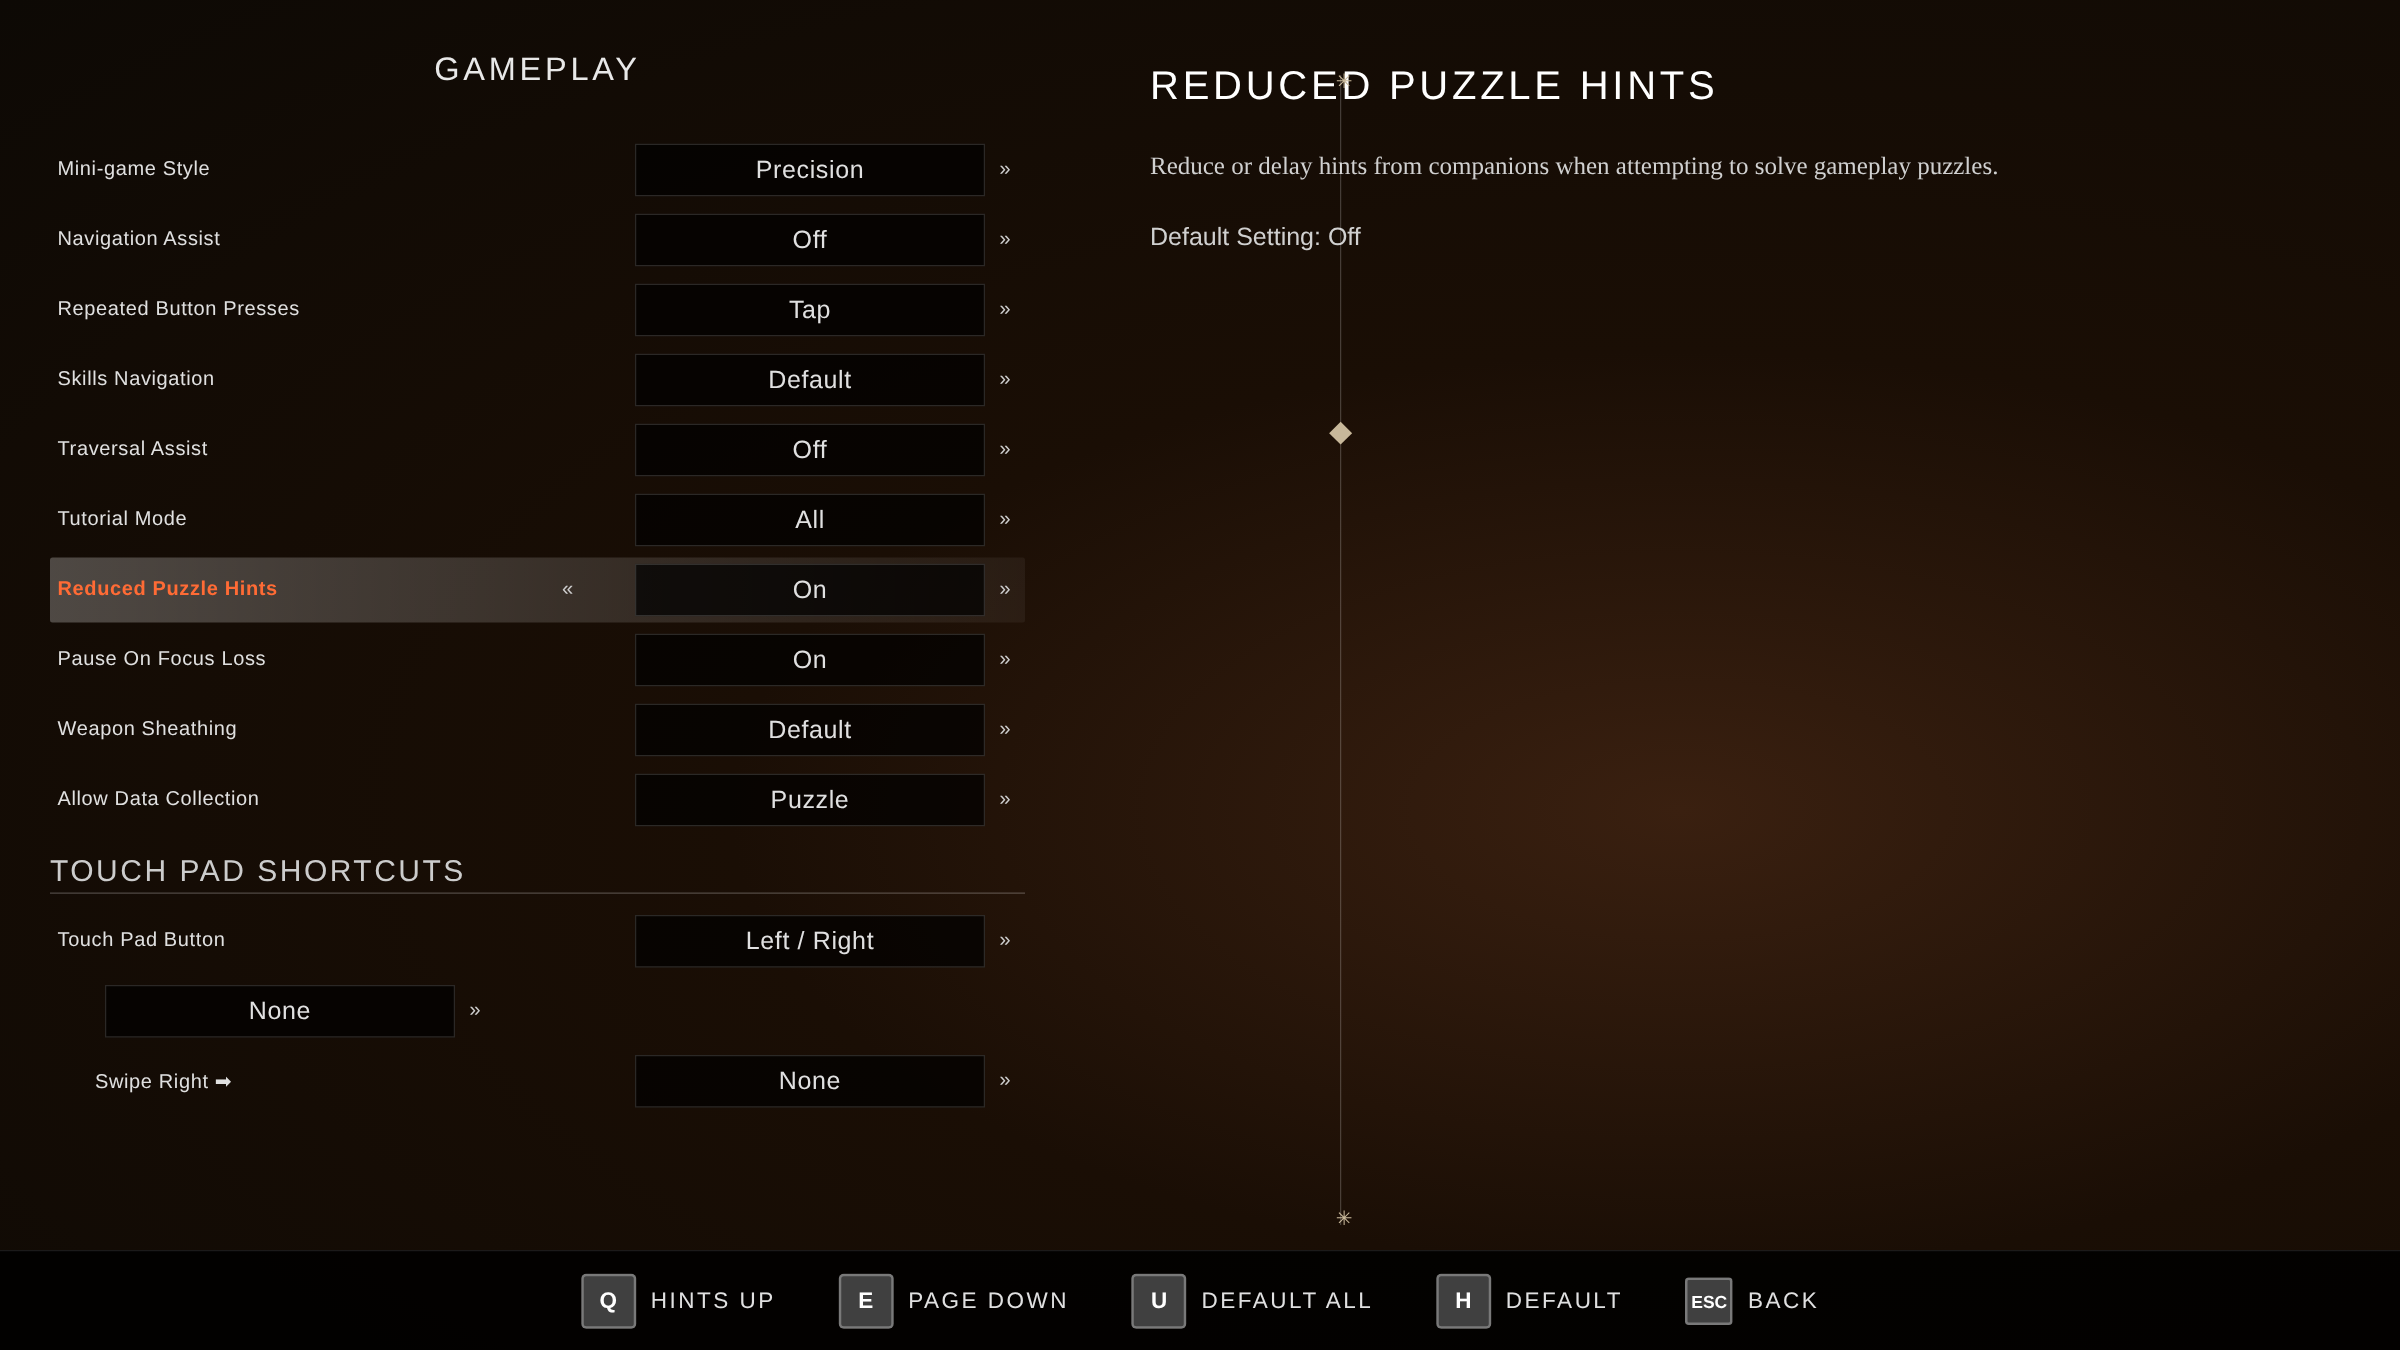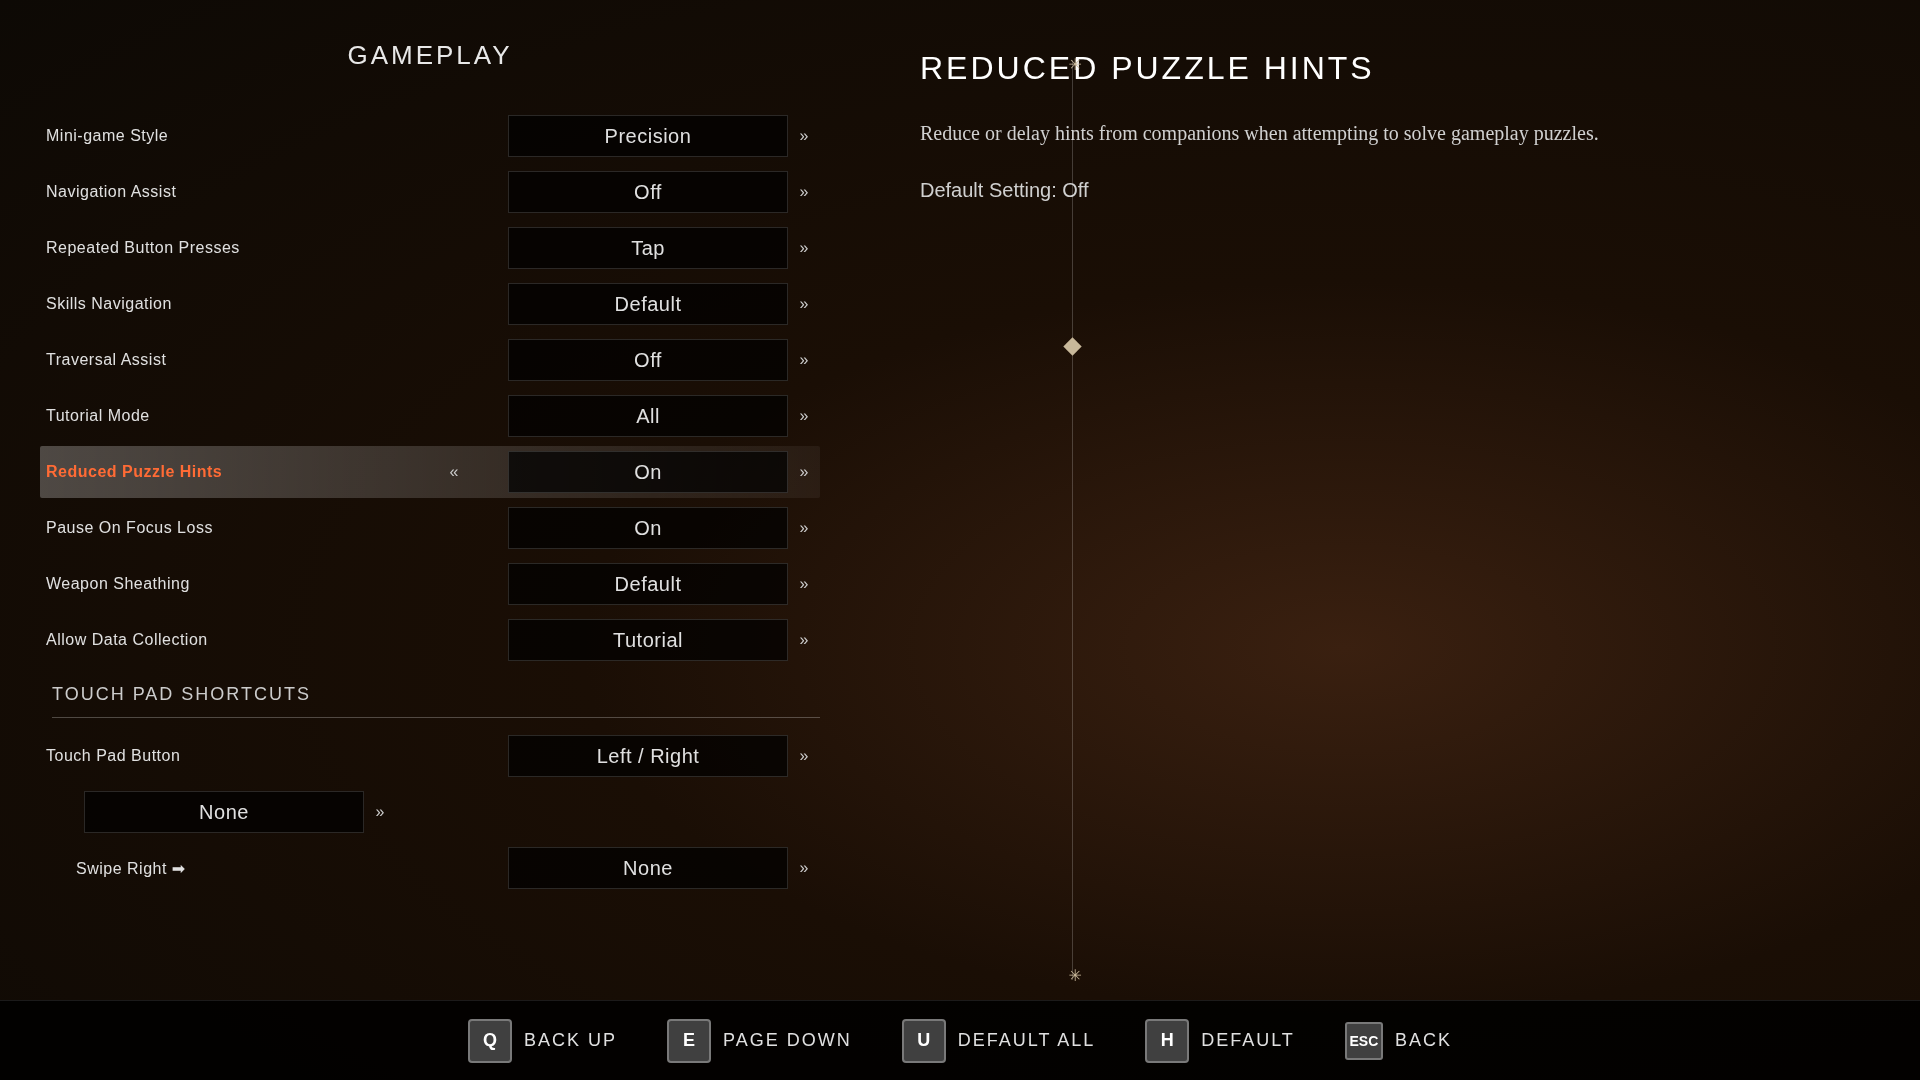--- a/index.html
+++ b/index.html
@@ -105,25 +105,25 @@
 
     .nav-arrow-right {
       color: #ccc;
       font-size: 16px;
       width: 20px;
       text-align: center;
     }
 
     
     .subsection-title {
-      font-size: 18px;
+      font-size: 24px;
       letter-spacing: 2px;
       color: #ccc;
-      margin: 14px 0 8px 12px;
-      padding-bottom: 12px;
+      margin: 14px 0 8px 0;
+      padding-bottom: 2px;
       border-bottom: 1px solid rgba(255,255,255,0.25);
     }
 
     
     .setting-row.indented .setting-label {
       padding-left: 30px;
     }
 
     
     .right-panel {
@@ -312,21 +312,21 @@
         <div class="setting-row">
           <span class="setting-label">Weapon Sheathing</span>
           <div class="setting-control">
             <div class="value-box">Default</div>
             <span class="nav-arrow-right">»</span>
           </div>
         </div>
         <div class="setting-row">
           <span class="setting-label">Allow Data Collection</span>
           <div class="setting-control">
-            <div class="value-box">Tutorial</div>
+            <div class="value-box">Puzzle</div>
             <span class="nav-arrow-right">»</span>
           </div>
         </div>
         <div class="subsection-title">TOUCH PAD SHORTCUTS</div>
         <div class="setting-row">
           <span class="setting-label">Touch Pad Button</span>
           <div class="setting-control">
             <div class="value-box">Left / Right</div>
             <span class="nav-arrow-right">»</span>
           </div>
@@ -357,21 +357,21 @@
     <p class="detail-desc">Reduce or delay hints from companions when attempting to solve gameplay puzzles.</p>
     <p class="detail-default">Default Setting: Off</p>
   </div>
 
 </div>
 
 <div class="bottom-bar">
 
 <div class="bottom-action">
       <div class="key-icon">Q</div>
-      <span class="action-label">BACK UP</span>
+      <span class="action-label">HINTS UP</span>
     </div>
     <div class="bottom-action">
       <div class="key-icon">E</div>
       <span class="action-label">PAGE DOWN</span>
     </div>
     <div class="bottom-action">
       <div class="key-icon">U</div>
       <span class="action-label">DEFAULT ALL</span>
     </div>
     <div class="bottom-action">

